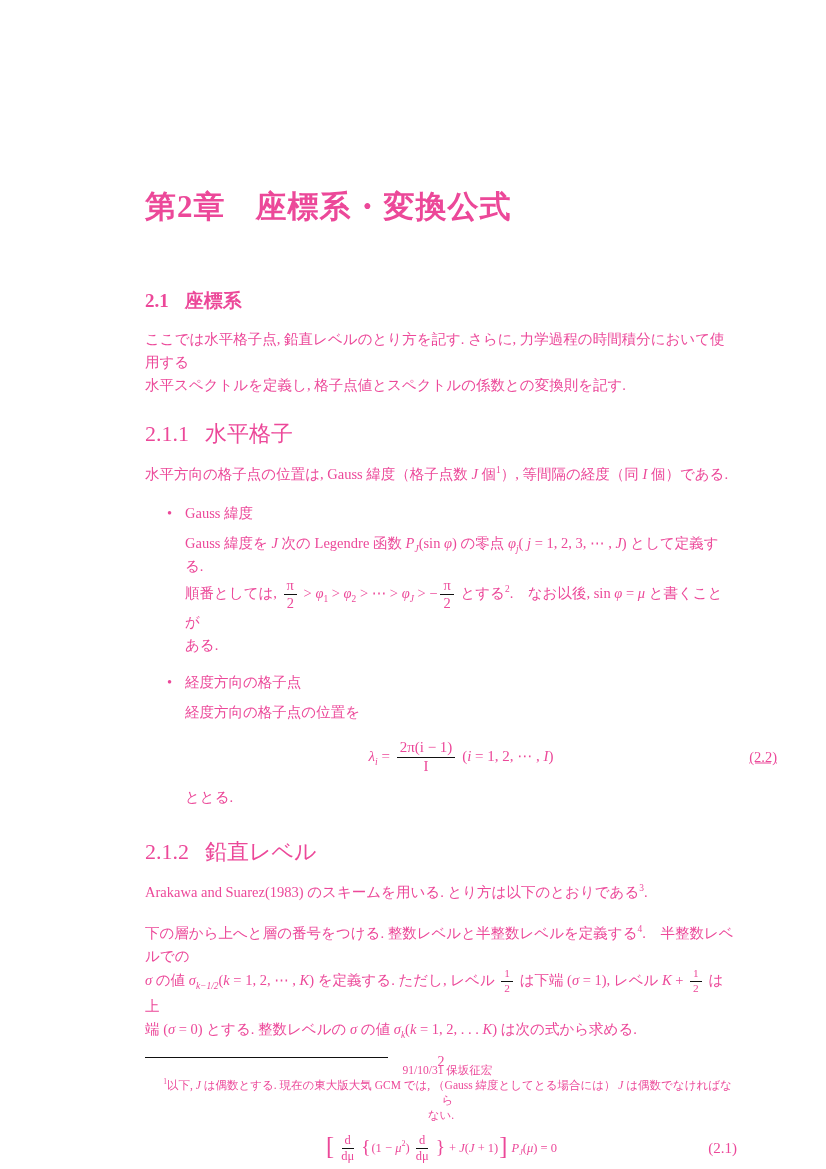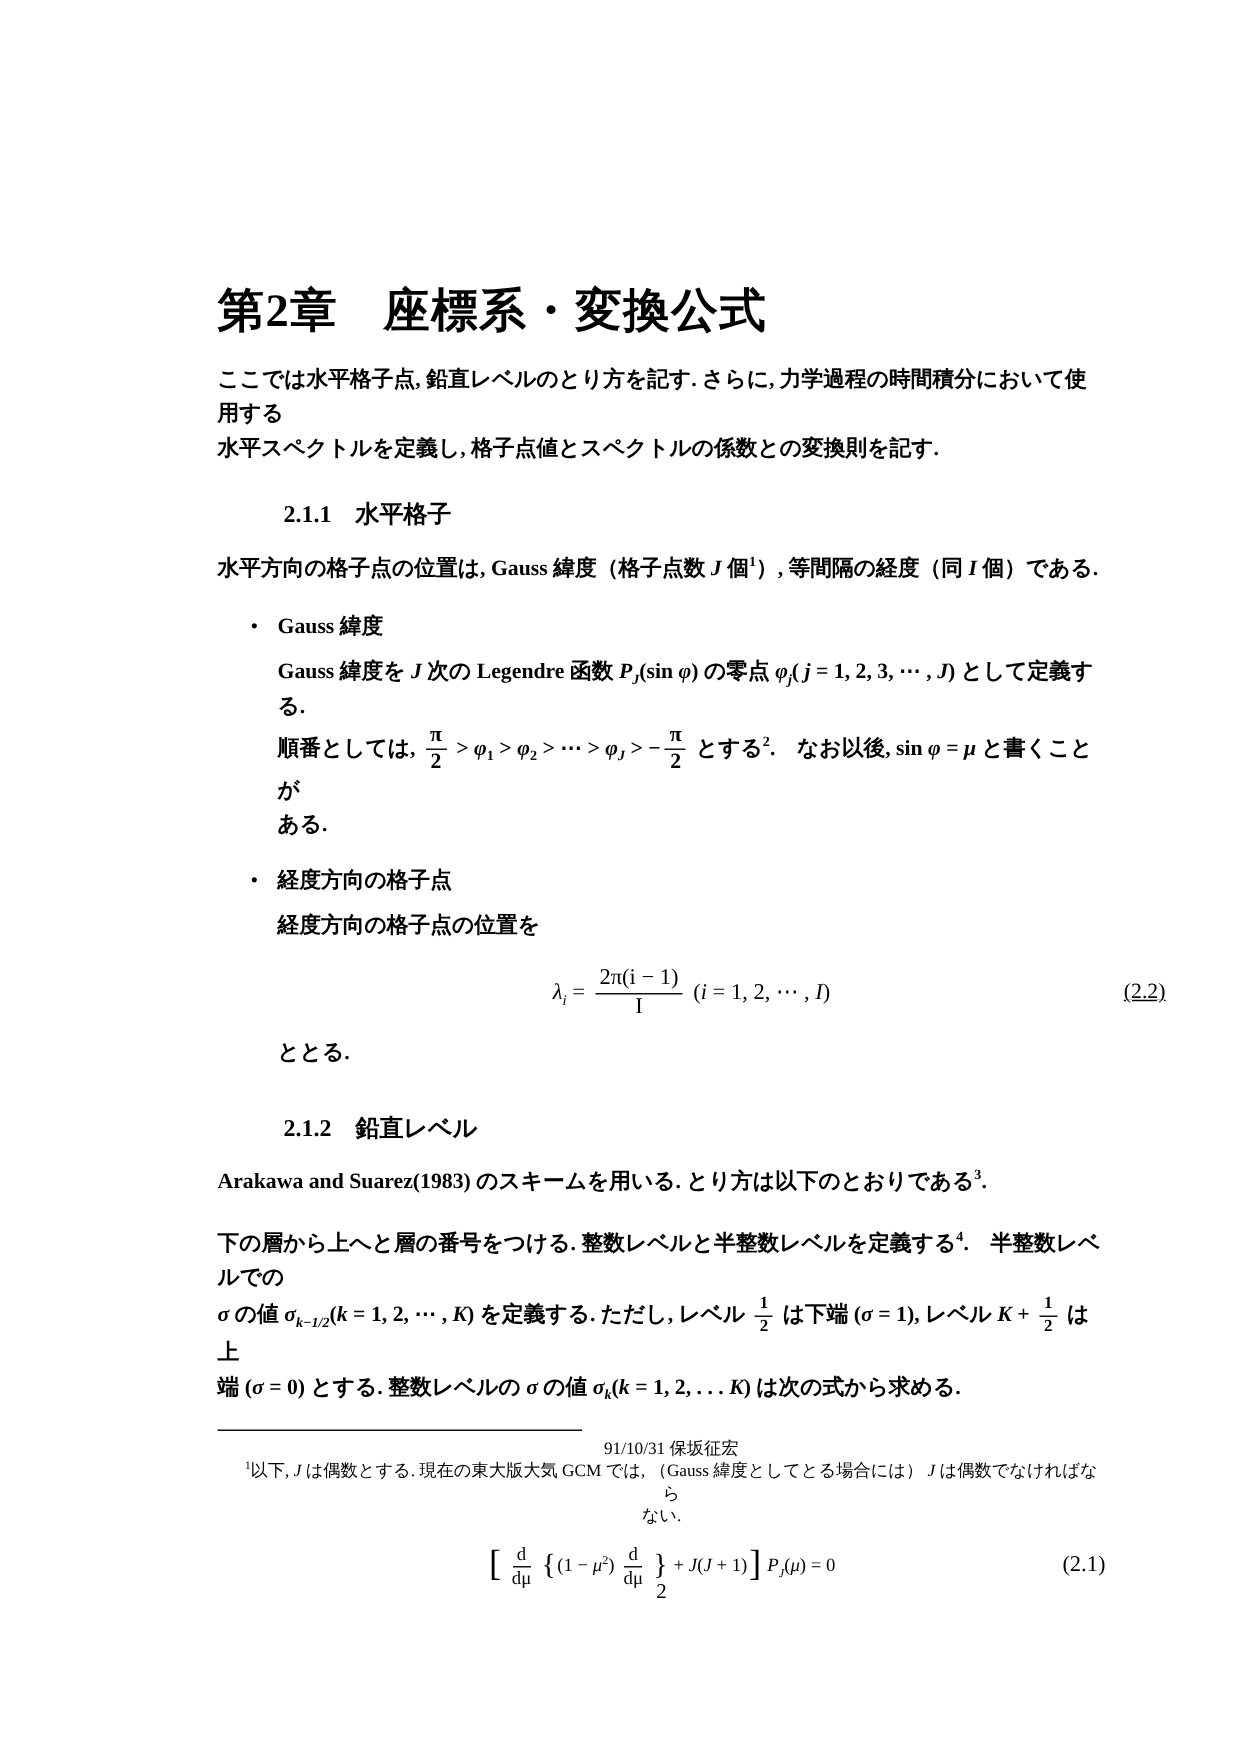--- a/index.html
+++ b/index.html
@@ -1,32 +1,32 @@
 <!DOCTYPE html>
 <html><head>
 <meta charset="utf-8">
 <style>
   * { margin:0; padding:0; box-sizing:border-box; }
   html,body { background:#ffffff; }
   .page {
     position:relative; width:826px; height:1169px; background:#fff;
     font-family:"Liberation Serif","DejaVu Serif",serif;
-    color:#000000; overflow:hidden;
+    color:#ec4899; overflow:hidden;
   }
   .content { position:absolute; left:145px; top:0; width:592px; }
 
   .chapter-heading { margin-top:186px; font-size:31px; font-weight:bold; letter-spacing:1px; }
   .chapter-heading .gap { display:inline-block; width:30px; }
 
   .section-heading { margin-top:60px; font-size:19px; font-weight:bold; }
   .section-heading .gap, .subsection-heading .gap { display:inline-block; width:16px; }
 
-  .subsection-heading { font-size:16px; font-weight:bold;margin-left:44px; }
+  .subsection-heading { font-size:22px; font-weight:normal; }
 
-  .line { font-size:14.5px; line-height:23px;font-weight:bold; }
+  .line { font-size:14.5px; line-height:23px; }
   .para { margin-top:14px; }
 
   sup { font-size:0.65em; vertical-align:super; line-height:0; }
   sub { font-size:0.65em; vertical-align:sub; line-height:0; }
   .it { font-style:italic; }
 
   .frac { display:inline-flex; flex-direction:column; align-items:center;
           vertical-align:middle; margin:0 3px; line-height:1.05; }
   .frac .num { display:block; padding:0 3px 1px; border-bottom:1px solid #111; }
   .frac .den { display:block; padding:1px 3px 0; }
@@ -57,20 +57,23 @@
 </head>
 <body>
 
 <div class="page">
   <div class="content">
 
     <div class="chapter-heading">
       <span>第2章</span><span class="gap"></span><span>座標系・変換公式</span>
     </div>
 
+    <div class="section-heading">
+      <span>2.1</span><span class="gap"></span><span>座標系</span>
+    </div>
 
     <div class="para">
       <div class="line"><span>ここでは水平格子点, 鉛直レベルのとり方を記す. さらに, 力学過程の時間積分において使用する</span></div>
       <div class="line"><span>水平スペクトルを定義し, 格子点値とスペクトルの係数との変換則を記す.</span></div>
     </div>
 
     <div class="subsection-heading" style="margin-top:22px;">
       <span>2.1.1</span><span class="gap"></span><span>水平格子</span>
     </div>
 

